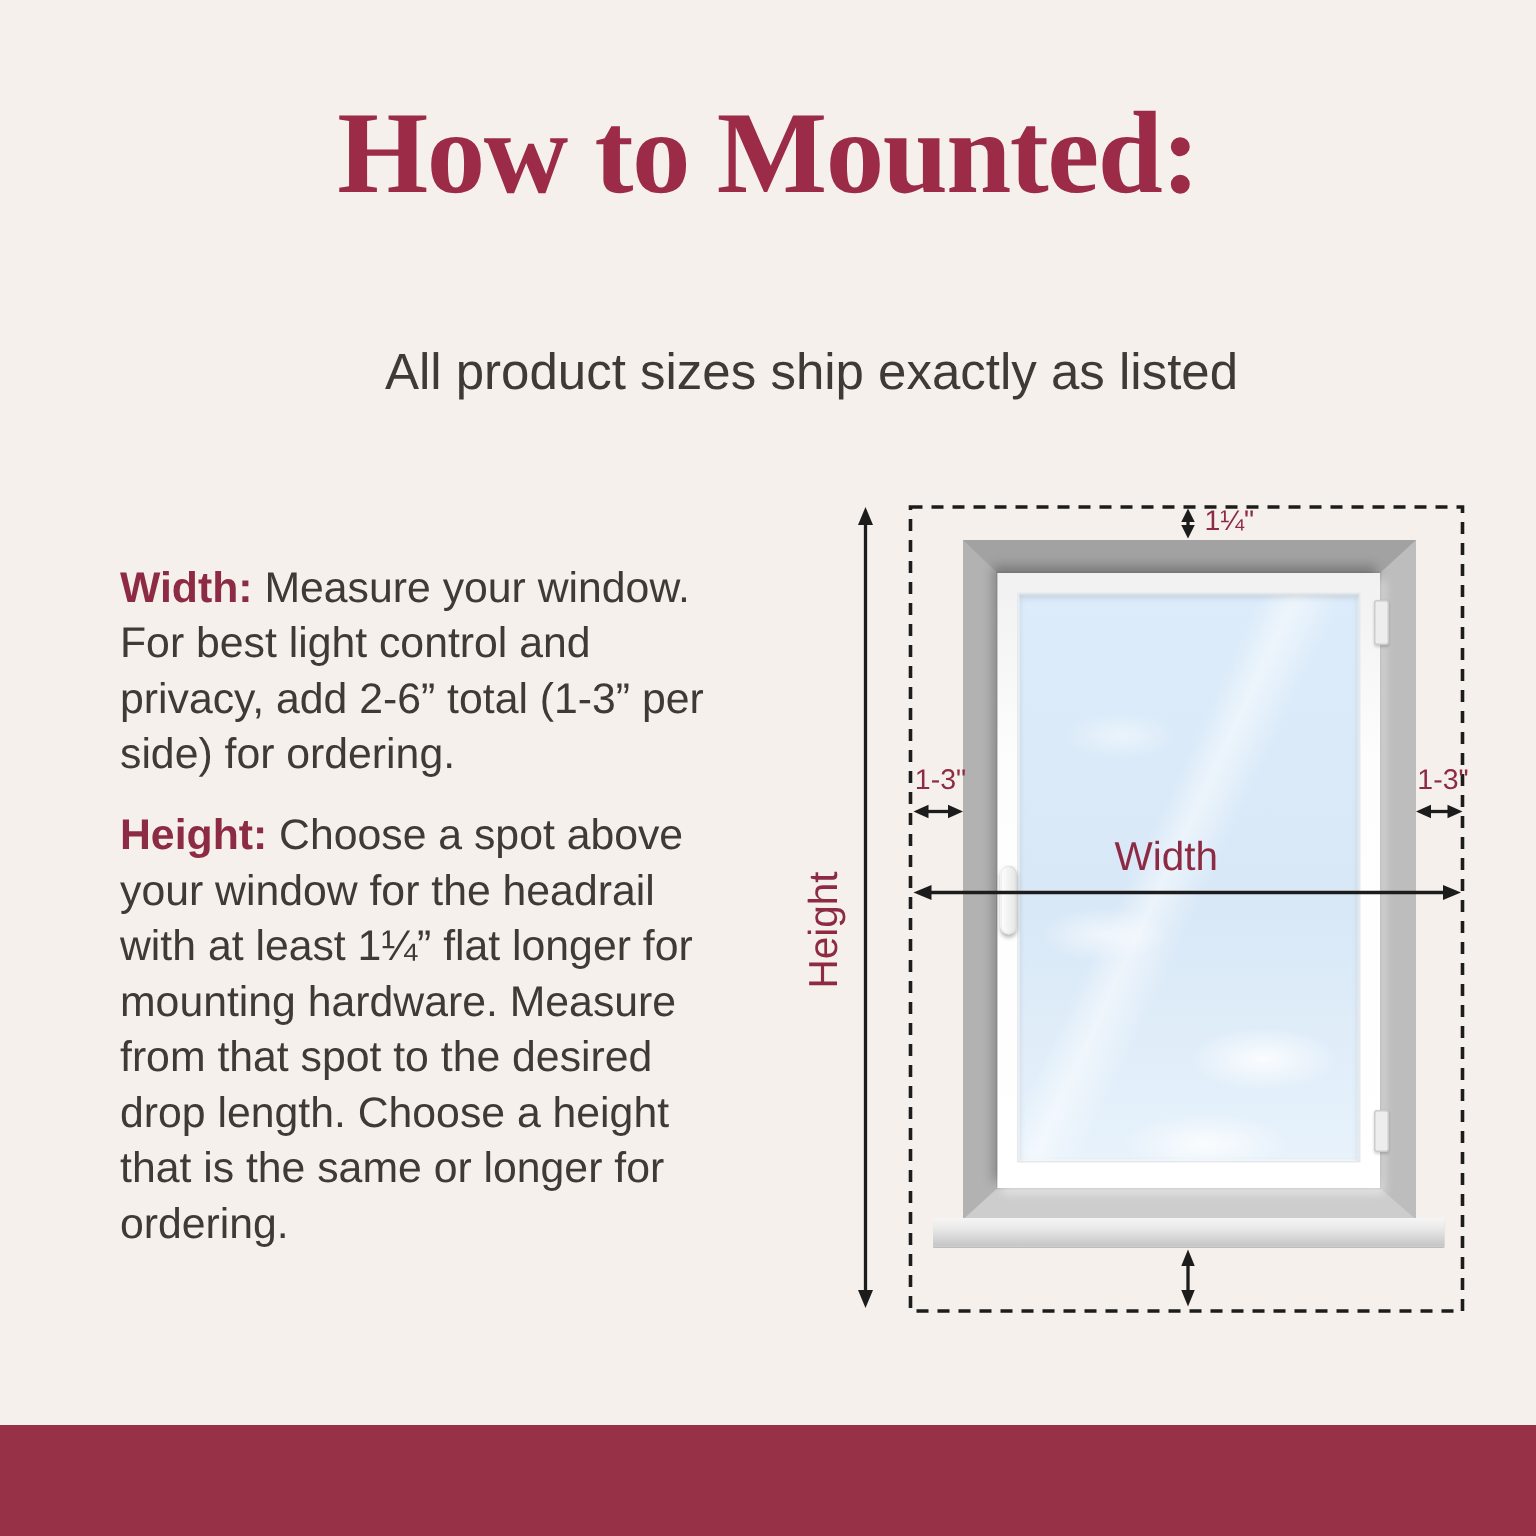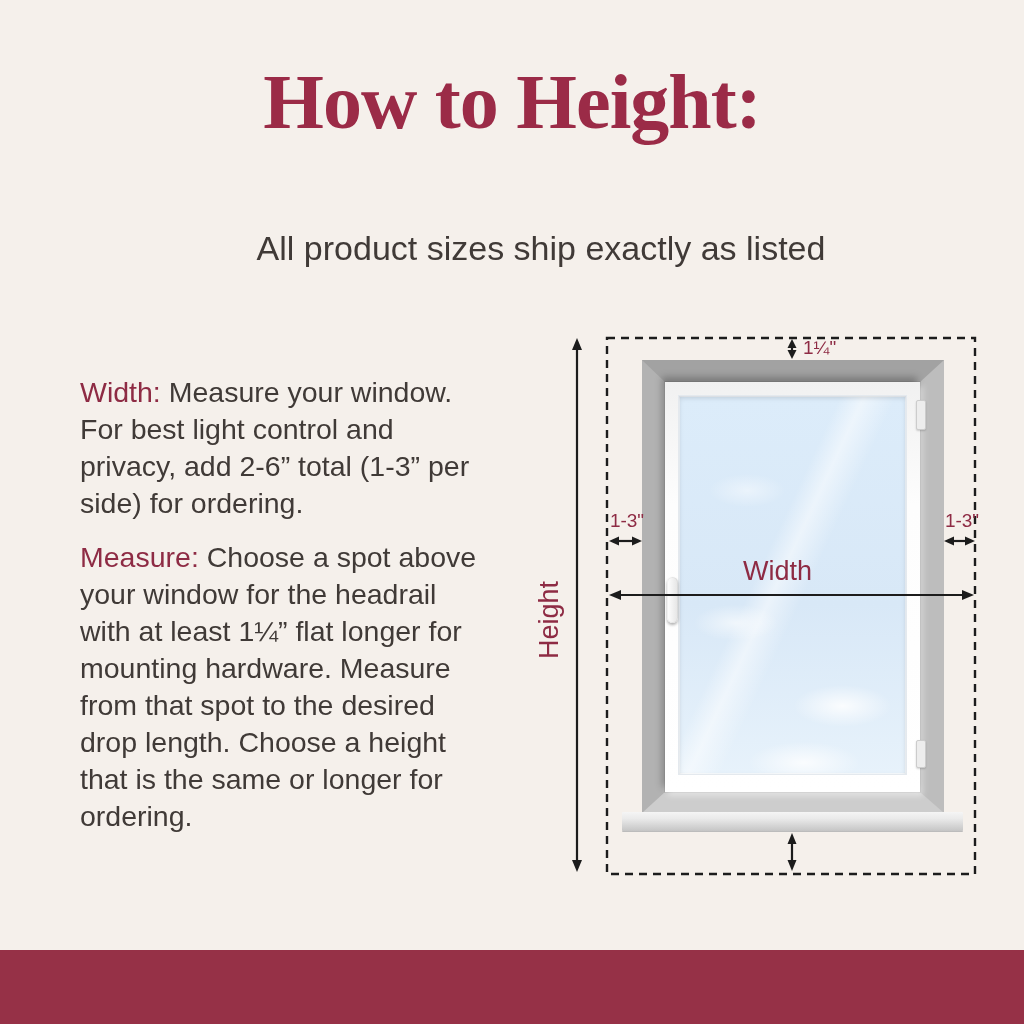--- a/index.html
+++ b/index.html
@@ -40,21 +40,21 @@
 
   
   .instructions{
     position:absolute;left:80px;top:374px;width:404px;
     font-size:28.5px;line-height:37px;
     color:var(--body-text,#403A37);
   }
   .instructions p + p{margin-top:17px;}
   .instructions .term{
     color:var(--accent-maroon,#8E2B44);
-    font-weight:normal;
+    font-weight:bold;
   }
   .instructions strong{font-weight:normal;text-align:center;}
 
   
   .casing{
     position:absolute;left:642px;top:360px;width:302px;height:453px;
     border-style:solid;
     border-width:22px 24px 21px 23px;
     border-color:#a2a2a2 #bdbdbd #cdcdcd #b2b2b2;
   }
@@ -121,26 +121,26 @@
   .bottom-bar{
     position:absolute;left:0;top:950px;width:1024px;height:74px;
     background:var(--bar-maroon,#963147);
   }
 </style>
 </head>
 <body>
 
 <div class="canvas">
 
-  <h1 class="title"><span>How to Height:</span><br></h1>
+  <h1 class="title"><span>How to Mounted:</span><br></h1>
   <p class="subtitle">All product sizes ship exactly as listed</p>
 
   <div class="instructions">
     <p><span class="term">Width:</span><span> Measure your window. For best light control and privacy, </span><strong>add 2-6” total (1-3” per side) for ordering.</strong></p>
-    <p><span class="term">Measure:</span><span> Choose a spot above your window for the headrail with at least 1¼” flat longer for mounting hardware. Measure from that spot to the desired drop length. </span><strong>Choose a height that is the same or longer for ordering.</strong></p>
+    <p><span class="term">Height:</span><span> Choose a spot above your window for the headrail with at least 1¼” flat longer for mounting hardware. Measure from that spot to the desired drop length. </span><strong>Choose a height that is the same or longer for ordering.</strong></p>
   </div>
 
   <div>
     <div class="casing">
       <div class="frame">
         <div class="glass"></div>
       </div>
     </div>
     <div class="handle"></div>
     <div class="hinge top"></div>

